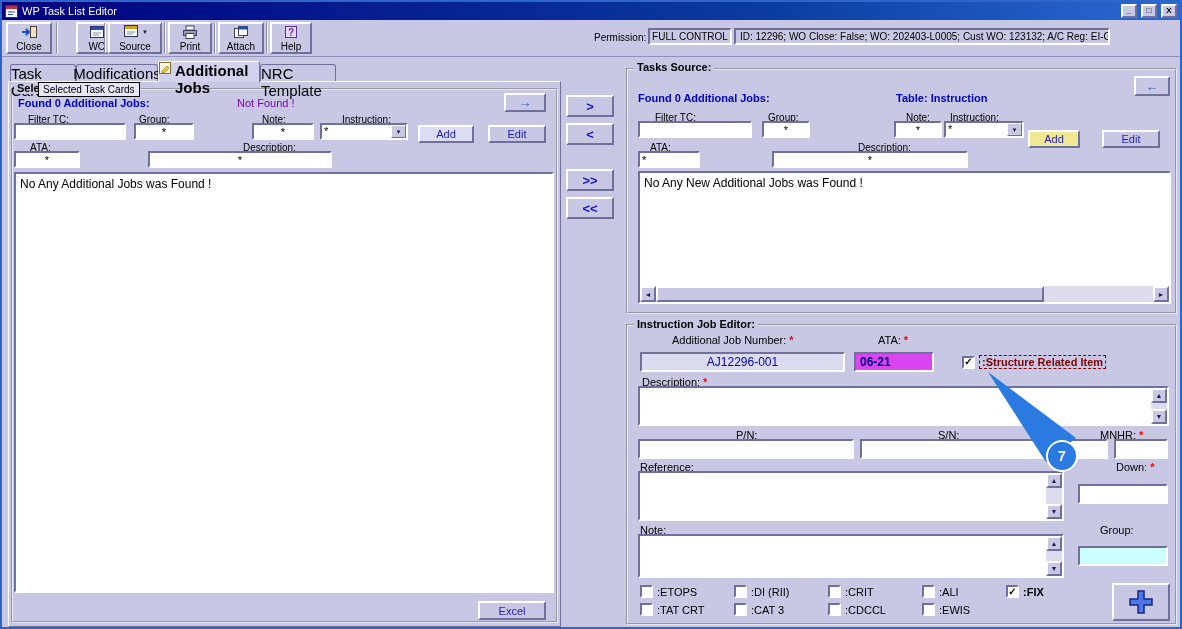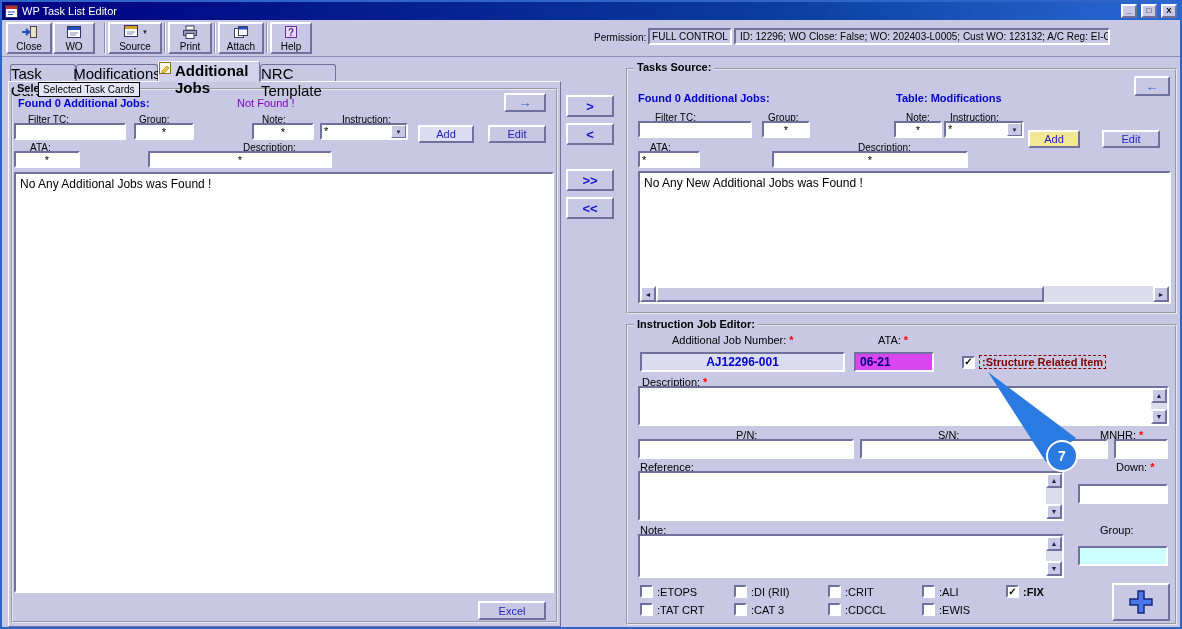--- a/index.html
+++ b/index.html
@@ -68,21 +68,21 @@
   <div class="tbtn" style="left:4px;width:46px">
     <span class="ticon">
         <svg width="18" height="14">
           <rect x="10.5" y="1.5" width="6" height="11" fill="#e8e0c8" stroke="#504030"></rect>
           <path d="M2 7h7M6 4l3 3-3 3" stroke="#1a50c8" stroke-width="2" fill="none"></path>
         </svg>
       </span>
     <span>Close</span>
   </div>
   <div class="tsep" style="left:54px"></div>
-  <div class="tbtn" style="left:51px;width:42px">
+  <div class="tbtn" style="left:74px;width:42px">
     <span class="ticon">
         <svg width="18" height="14">
           <rect x="2.5" y="1.5" width="13" height="11" fill="#ffffff" stroke="#303060"></rect>
           <rect x="3" y="2" width="12" height="3" fill="#2050c0"></rect>
           <path d="M5 8h8M5 10h6" stroke="#8090b0"></path>
         </svg>
       </span>
     <span>WO</span>
   </div>
   <div class="tsep" style="left:102px"></div>
@@ -217,21 +217,21 @@
   <span>&lt;&lt;</span>
 </div>
 
 <div class="groupbox" style="left:626px;top:68px;width:551px;height:246px"></div>
 <span class="grouptitle" style="left:634px;top:61px">Tasks Source:</span>
 <div class="btn abs arrowbtn" style="left:1134px;top:76px;width:36px;height:20px">
   <span>←</span>
 </div>
 
 <span class="blue" style="left:638px;top:92px">Found 0 Additional Jobs:</span>
-<span class="blue" style="left:896px;top:92px">Table: Modifications</span>
+<span class="blue" style="left:896px;top:92px">Table: Instruction</span>
 
 <span class="lbl" style="left:655px;top:112px">Filter TC:</span>
 <span class="lbl" style="left:768px;top:112px">Group:</span>
 <span class="lbl" style="left:906px;top:112px">Note:</span>
 <span class="lbl" style="left:950px;top:112px">Instruction:</span>
 
 <input class="input abs" style="left: 638px; top: 121px; width: 114px; height: 17px;" readonly="" value="">
 <input class="input abs center" style="left: 762px; top: 121px; width: 48px; height: 17px;" readonly="" value="*">
 <input class="input abs center" style="left: 894px; top: 121px; width: 48px; height: 17px;" readonly="" value="*">
 <div class="combo" style="left:944px;top:121px;width:80px;height:17px">
@@ -267,21 +267,21 @@
   </div>
 </div>
 
 <div class="groupbox" style="left:626px;top:324px;width:551px;height:301px"></div>
 <span class="grouptitle" style="left:634px;top:318px">Instruction Job Editor:</span>
 
 <span class="lbl11" style="left:672px;top:334px"><span>Additional Job Number:</span><span class="req">*</span></span>
 <span class="lbl11" style="left:878px;top:334px"><span>ATA:</span><span class="req">*</span></span>
 
 <div class="sunken2 abs" style="left:640px;top:352px;width:205px;height:20px;background:#dcdcf0;display:flex;align-items:center;justify-content:center">
-  <span style="color:#0000cc;font-weight:bold;font-size:12px">AJ12296-001</span>
+  <span style="color:#0000cc;font-weight:normal;font-size:12px">AJ12296-001</span>
 </div>
 <div class="sunken2 abs" style="left:854px;top:352px;width:80px;height:20px;background:#d946ef;display:flex;align-items:center;padding-left:4px">
   <span style="color:#000080;font-weight:bold;font-size:12px">06-21</span>
 </div>
 
 <div class="flag" style="left:962px;top:355px">
   <span class="cb">
       <span>✓</span>
     </span>
   <span style="color:#800000;font-weight:bold;border:1px dashed #800000;padding:0 2px">:Structure Related Item</span>

